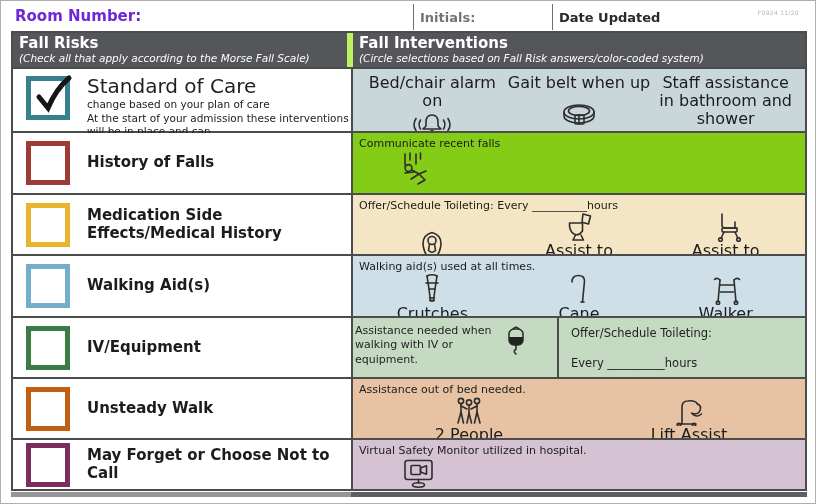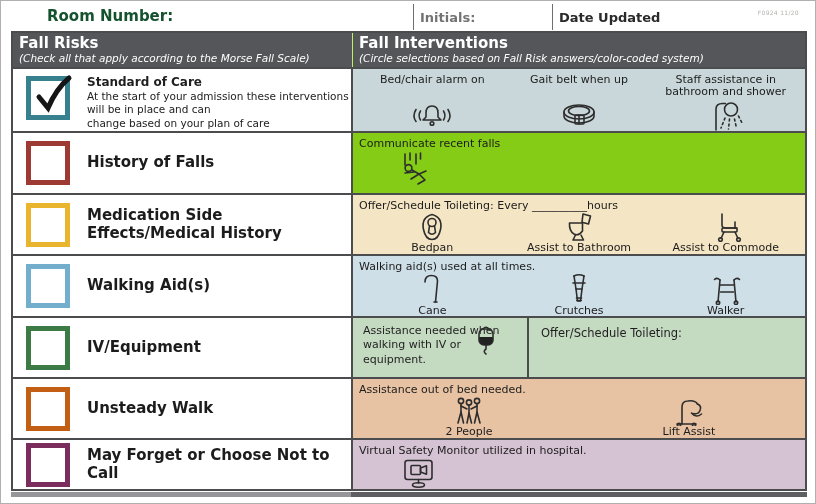--- a/index.html
+++ b/index.html
@@ -3,77 +3,77 @@
 <meta charset="utf-8">
 <style>
   * { margin:0; padding:0; box-sizing:border-box; }
   body { background:#e8e8e8; font-family:"DejaVu Sans", sans-serif; }
   .page {
     position:relative; width:816px; height:504px; background:#ffffff;
     border:1px solid #b0b0b0; overflow:hidden; color:#1f1f1f;
   }
   
   .topbar { position:absolute; top:0; left:0; width:100%; height:30px; background:#fff; }
-  .room-label { position:absolute; left:46px; top:6px; font-size:15px; font-weight:bold; color:#14532d; }
+  .room-label { position:absolute; left:14px; top:6px; font-size:15px; font-weight:bold; color:#6d28d9; }
   .top-divider { position:absolute; top:3px; width:1px; height:26px; background:#6f6f6f; }
   .d1 { left:412px; } .d2 { left:551px; }
   .initials-label { position:absolute; left:419px; top:9px; font-size:13px; font-weight:600; color:#737373; }
   .date-label { position:absolute; left:558px; top:9px; font-size:13px; font-weight:600; color:#2a2a2a; }
   .form-code { position:absolute; right:16px; top:8px; font-size:6px; color:#b5b2ae; letter-spacing:.3px; }
   .blank-field { position:absolute; top:4px; height:24px; }
   .f-room { left:150px; width:250px; } .f-init { left:470px; width:78px; } .f-date { left:650px; width:120px; }
 
   
   .table {
     position:absolute; left:10px; top:30px; width:796px; height:460px;
     border:2px solid #4b4c4e; display:flex; flex-direction:column; background:#fff;
   }
   .thead { display:flex; height:34px; color:#fff; }
   .th { padding:2px 6px 0 6px; }
-  .th-left { width:340px; border-right:1px solid #bef264; }
+  .th-left { width:340px; border-right:6px solid #bef264; }
   .th-right { flex:1; }
   .th-title { font-size:15px; font-weight:bold; line-height:1.1; }
   .th-sub { font-size:10.5px; font-style:italic; line-height:1.15; }
 
   .trow { display:flex; border-top:2px solid #4b4c4e; }
   .risk-cell { width:340px; background:#fff; border-right:2px solid #4b4c4e; display:flex; align-items:center; position:relative; }
   .checkbox {
     flex:0 0 auto; width:44px; height:44px; border:5px solid #888; background:#fff;
     margin-left:13px; position:relative;
   }
   .checkbox svg { position:absolute; left:1px; top:-6px; overflow:visible; }
   .risk-label { margin-left:17px; font-size:15px; font-weight:bold; color:#1c1c1c; line-height:1.15; width:255px; }
 
   .risk-cell.row1 { align-items:flex-start; padding-top:7px; }
   .row1-text { margin-left:17px; width:262px; }
-  .row1-title { font-size:12px; font-weight:bold; line-height:1.05; }
+  .row1-title { font-size:20px; font-weight:normal; line-height:1.05; }
   .row1-desc { font-size:10.5px; line-height:1.25; margin-top:1px; color:#222; }
 
   .int-cell { flex:1; position:relative; padding:4px 6px; overflow:hidden; }
   .int-heading { font-size:11px; line-height:1.2; color:#1c1c1c; }
 
   .items { display:flex; width:100%; }
   .item { flex:1; display:flex; flex-direction:column; align-items:center; text-align:center; }
-  .item-label { font-size:11px; line-height:1.12; color:#1c1c1c; }
+  .item-label { font-size:16px; line-height:1.12; color:#1c1c1c; }
 
   
   .items.labels-top { height:56px; padding-top:1px; }
   .items.labels-top .item { justify-content:space-between; }
   .items.labels-top .item-label.narrow { width:135px; }
 
   
   .items.icons-top { margin-top:0px; }
   .items.icons-top .item { justify-content:flex-end; }
 
   .loose-icon { position:absolute; }
   .icon { display:block; line-height:0; }
 
   
   .split { display:flex; padding:0; }
-  .split-left { width:176px; border-right:2px solid #4b4c4e; padding:6px 10px; position:relative; }
+  .split-left { width:206px; border-right:2px solid #4b4c4e; padding:6px 2px; position:relative; }
   .split-left .txt { font-size:11px; line-height:1.3; width:142px; }
   .split-left .icon { position:absolute; right:28px; top:7px; }
   .split-right { flex:1; padding:8px 12px; font-size:11.5px; }
   .split-right .line2 { margin-top:16px; }
 
   
   .bottom-strip { position:absolute; left:10px; top:491px; width:796px; height:5px; display:flex; }
   .bs-left { width:340px; }
   .bs-right { flex:1; }
 
@@ -111,22 +111,22 @@
 
     <div class="trow" style="height:64px">
       <div class="risk-cell row1">
         <span class="checkbox" style="border-color: rgb(55, 128, 142);">
           <svg width="42" height="42" viewBox="0 0 42 42">
             <path d="M7 22 L16 33 Q24 14 37 3" stroke="#151515" stroke-width="5" fill="none" stroke-linecap="round"></path>
           </svg>
         </span>
         <div class="row1-text">
           <div class="row1-title">Standard of Care</div>
+          <div class="row1-desc">change based on your plan of care</div>
           <div class="row1-desc">At the start of your admission these interventions will be in place and can</div>
-          <div class="row1-desc">change based on your plan of care</div>
         </div>
       </div>
       <div class="int-cell" style="background-color: rgb(201, 215, 218);">
         <div class="items labels-top">
           <div class="item">
             <span class="item-label">Bed/chair alarm on</span>
             <span class="icon">
               <svg class="ic" width="46" height="28" viewBox="0 0 46 28">
                 <path d="M23 5 c-4.2 0 -6 3 -6 7 l0 4 -3 3 l18 0 -3 -3 0 -4 c0 -4 -1.8 -7 -6 -7 z"></path>
                 <circle cx="23" cy="22.5" r="1.8"></circle>
@@ -240,40 +240,40 @@
     <div class="trow" style="height:62px">
       <div class="risk-cell">
         <span class="checkbox" style="border-color: rgb(116, 174, 205);"></span>
         <span class="risk-label">Walking Aid(s)</span>
       </div>
       <div class="int-cell" style="background-color: rgb(206, 223, 231);">
         <div class="int-heading">Walking aid(s) used at all times.</div>
         <div class="items icons-top">
           <div class="item">
             <span class="icon">
-              <svg class="ic" width="22" height="32" viewBox="0 0 22 32">
-                <path d="M4 9 Q4 2.5 10.5 2.5 Q16.5 2.5 16.5 8 L14.5 29"></path>
-                <path d="M13 29 h3"></path>
-              </svg>
-            </span>
-            <span class="item-label">Cane</span>
-          </div>
-          <div class="item">
-            <span class="icon">
               <svg class="ic" width="24" height="32" viewBox="0 0 24 32">
                 <path d="M7 3 q5 -2.4 10 0"></path>
                 <path d="M7 3 l2 13"></path>
                   <path d="M17 3 l-2 13"></path>
                 <path d="M6 10 h12"></path>
                 <path d="M9 16 h6 l-1.5 12 h-3 z"></path>
                 <path d="M9.5 25 h5"></path>
                   <path d="M9.8 27.5 h4.4"></path>
               </svg>
             </span>
             <span class="item-label">Crutches</span>
+          </div>
+          <div class="item">
+            <span class="icon">
+              <svg class="ic" width="22" height="32" viewBox="0 0 22 32">
+                <path d="M4 9 Q4 2.5 10.5 2.5 Q16.5 2.5 16.5 8 L14.5 29"></path>
+                <path d="M13 29 h3"></path>
+              </svg>
+            </span>
+            <span class="item-label">Cane</span>
           </div>
           <div class="item">
             <span class="icon">
               <svg class="ic" width="32" height="32" viewBox="0 0 32 32">
                 <path d="M8 29 L10 7"></path>
                   <path d="M26 29 L24 7"></path>
                 <path d="M10 7 q-3 -3 -5.5 -0.5"></path>
                   <path d="M24 7 q3 -3 5.5 -0.5"></path>
                 <path d="M10 12 h14"></path>
                   <path d="M10.5 19 h13"></path>
@@ -299,20 +299,21 @@
             <svg class="ic" width="26" height="36" viewBox="0 0 26 36">
               <rect x="6" y="4" width="14" height="16" rx="5"></rect>
               <path d="M10 4 q3 -3.5 6 0"></path>
               <path d="M6.2 12 h13.6 v3 a5 5 0 0 1 -5 5 h-3.6 a5 5 0 0 1 -5 -5 z" fill="#222" stroke="none"></path>
               <path d="M13 20 v4 q-3.5 2.5 0 5"></path>
             </svg>
           </span>
         </div>
         <div class="split-right">
           <div>Offer/Schedule Toileting:</div>
+          <div class="line2">Every __________hours</div>
         </div>
       </div>
     </div>
 
     <div class="trow" style="height:61px">
       <div class="risk-cell">
         <span class="checkbox" style="border-color: rgb(194, 95, 20);"></span>
         <span class="risk-label">Unsteady Walk</span>
       </div>
       <div class="int-cell" style="background-color: rgb(232, 195, 163);">

